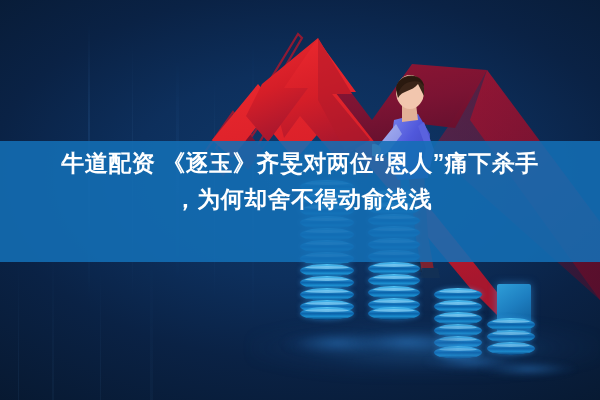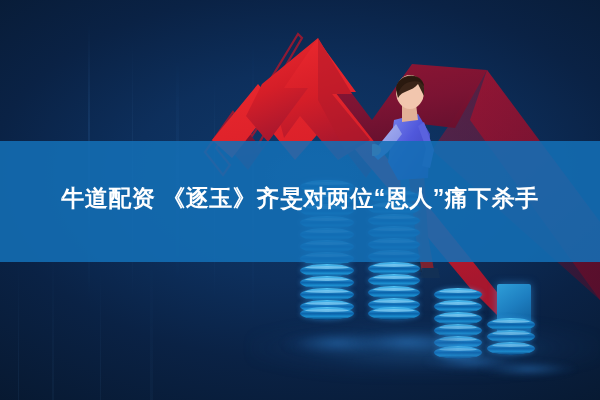--- a/index.html
+++ b/index.html
@@ -89,21 +89,20 @@
   }
 
   
   .banner {
     position:absolute;
     left:0; top:141px; width:600px; height:121px;
     background:rgba(19,110,181,.88);
     display:flex;
     flex-direction:column;
     align-items:center;
-    justify-content:center;
     padding:4px 14px 10px;
   }
   .banner-line {
     color:#ffffff;
     font-size:23px;
     font-weight:bold;
     line-height:1.58;
     letter-spacing:.5px;
     white-space:nowrap;
     text-align:center;
@@ -270,15 +269,16 @@
 
   <div class="shadowblob" style="left:282px; top:330px; width:110px; height:26px;"></div>
   <div class="shadowblob" style="left:352px; top:330px; width:110px; height:24px;"></div>
   <div class="shadowblob" style="left:424px; top:352px; width:96px; height:20px;"></div>
   <div class="shadowblob" style="left:480px; top:360px; width:96px; height:18px;"></div>
 
   <div class="floorglow"></div>
 
   <div class="banner">
     <div class="banner-line">牛道配资 《逐玉》齐旻对两位“恩人”痛下杀手</div>
+    <div class="banner-line line2">，为何却舍不得动俞浅浅</div>
   </div>
 
 </div>
 
 </body></html>

